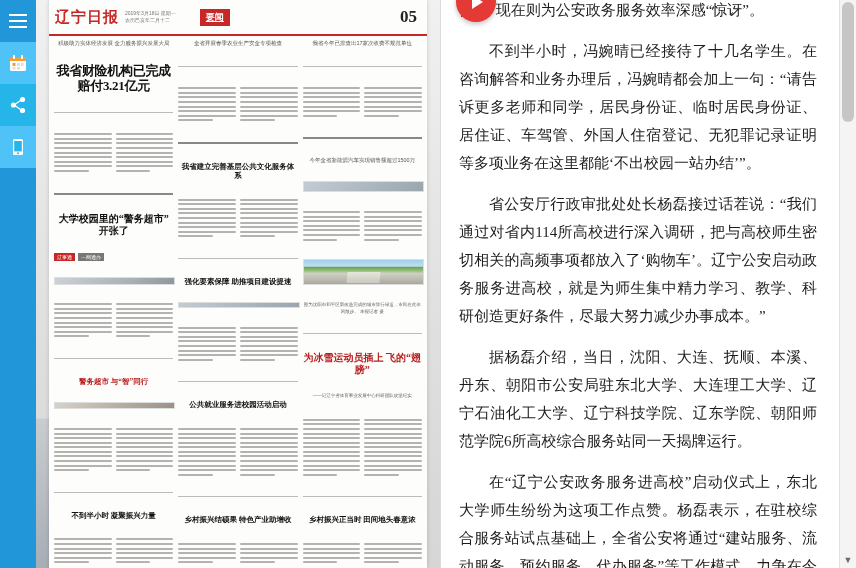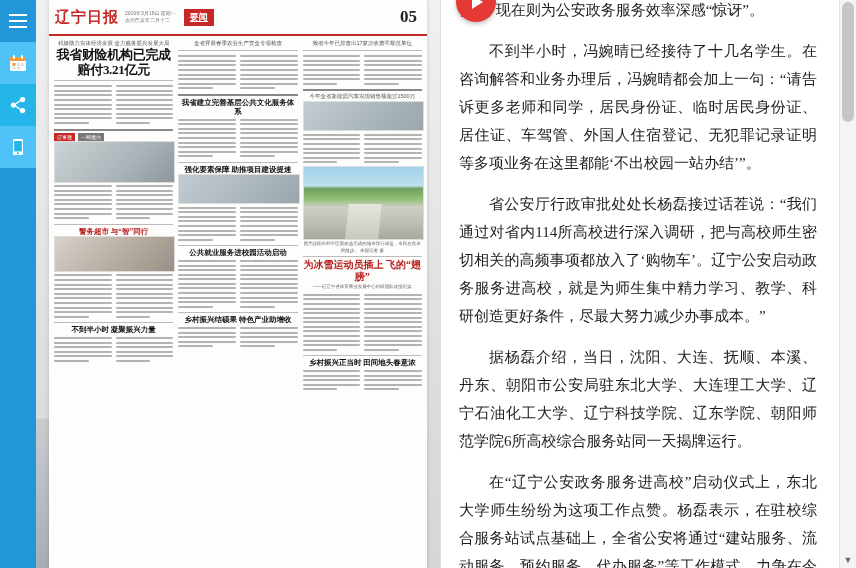--- a/index.html
+++ b/index.html
@@ -94,21 +94,21 @@
     letter-spacing: 1px;
     line-height: 1;
   }
   .mast-meta {
     font-size: 5px;
     color: #777;
     margin-left: 6px;
     line-height: 1.5;
   }
   .mast-section {
-    margin-left: 8px;
+    margin-left: 24px;
     background: #c62828;
     color: #fff;
     font-size: 9px;
     font-weight: bold;
     padding: 2px 6px;
     text-decoration: underline;
   }
   .mast-pageno {
     margin-left: auto;
     font-family: "Liberation Serif", serif;
@@ -118,21 +118,21 @@
     padding-right: 4px;
   }
 
   .cols {
     display: flex;
     gap: 5px;
     padding: 4px 5px 0 5px;
     height: 530px;
     box-sizing: border-box;
   }
-  .col { flex: 1 1 0; display: flex; flex-direction: column; gap: 0; min-width: 0; }
+  .col { flex: 1 1 0; display: flex; flex-direction: column; gap: 16px; min-width: 0; }
 
   .art-kicker {
     font-size: 5.5px;
     color: #555;
     text-align: center;
     line-height: 1.4;
   }
   .art-head-lg {
     font-family: "Liberation Serif", serif;
     font-weight: bold;
@@ -395,20 +395,21 @@
                   <span></span>
                   <span></span>
                   <span></span>
                   <span></span>
                   <span></span>
                   <span></span>
                   <span></span>
                 </div>
             </div>
             <div class="rule-thick"></div>
+            <div class="art-head-md">大学校园里的“警务超市”开张了</div>
             <div class="tagrow">
               <span class="tag">辽事通</span>
               <span class="tag grey">一网通办</span>
             </div>
             <div class="photo grey"></div>
             <div class="btext two-col">
               <div>
                   <span></span>
                   <span></span>
                   <span></span>

